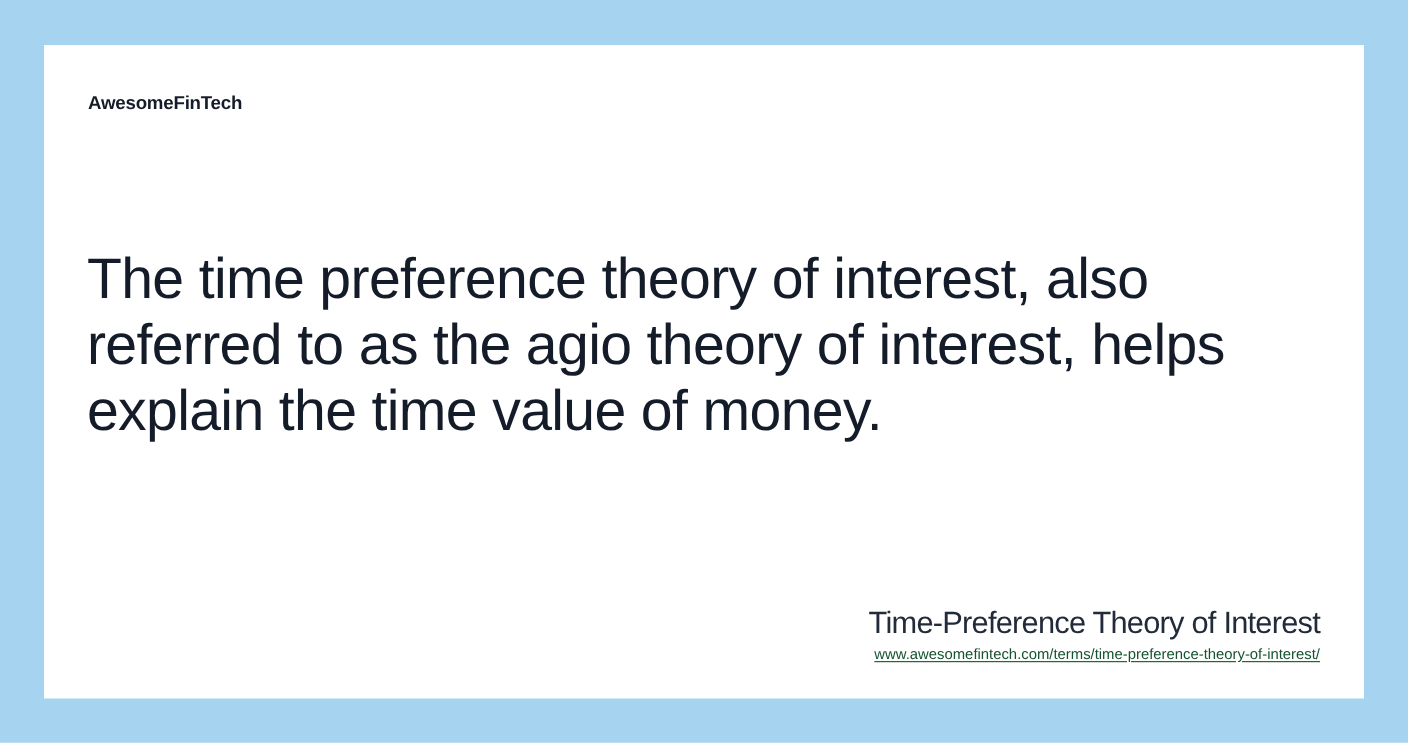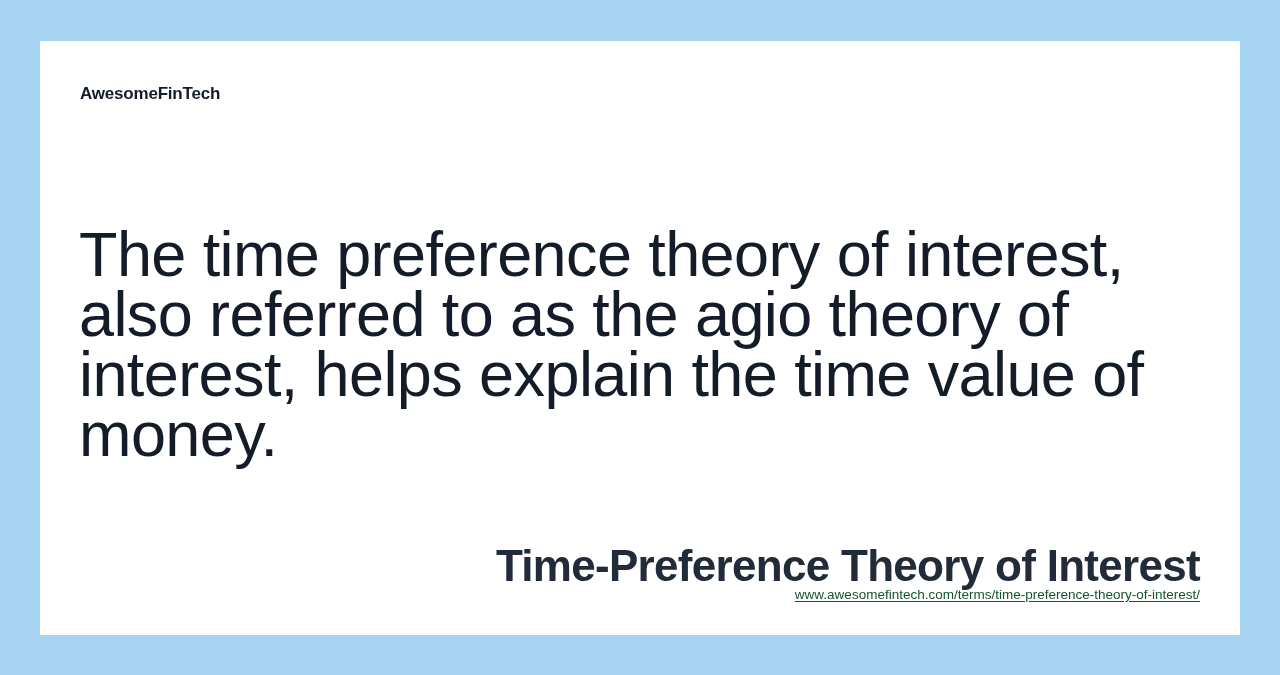--- a/index.html
+++ b/index.html
@@ -41,21 +41,21 @@
     color: #151c29;
     line-height: 1.2;
     white-space: nowrap;
   }
 
   .quote {
     position: absolute;
     left: 39px;
     top: 183px;
     width: 1122px;
-    font-size: 63px;
+    font-size: 52px;
     font-weight: 400;
     line-height: 60px;
     color: #151c29;
     letter-spacing: -0.6px;
   }
 
   .footer {
     position: absolute;
     right: 40px;
     bottom: 31px;
@@ -72,22 +72,22 @@
     margin-bottom: 2px;
   }
 
   .read-more .hand {
     font-size: 14px;
     color: #f5bf42;
     margin-left: 3px;
   }
 
   .term-title {
-    font-size: 44px;
-    font-weight: bold;
+    font-size: 28px;
+    font-weight: normal;
     color: #222b3a;
     line-height: 38px;
     letter-spacing: -0.7px;
     white-space: nowrap;
   }
 
   .term-url {
     font-size: 13.5px;
     font-weight: 400;
     color: #14532d;

